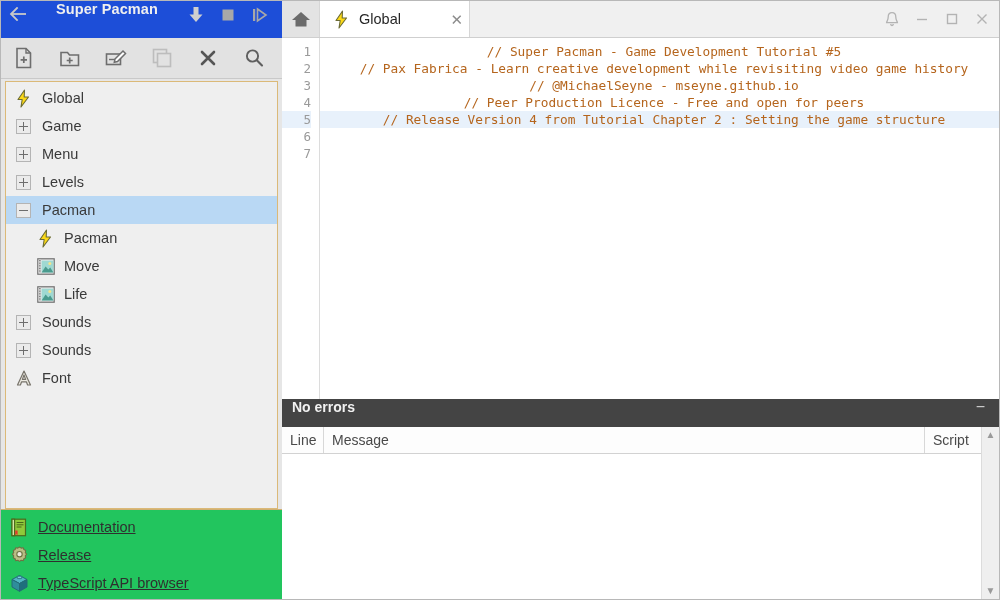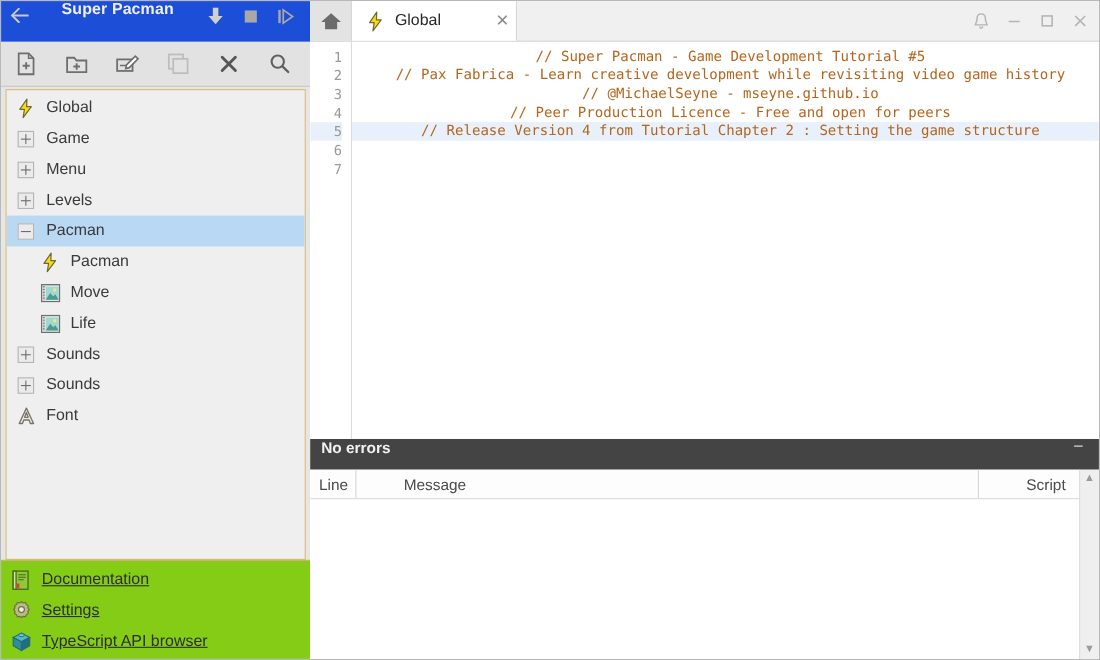--- a/index.html
+++ b/index.html
@@ -121,21 +121,21 @@
     position: absolute;
     background: #6d6d6d;
   }
   .expander::before { left: 2px; right: 2px; top: 6px; height: 1px; }
   .expander.plus::after { top: 2px; bottom: 2px; left: 6px; width: 1px; }
   .expander.minus::after { display: none; }
 
   
   .links {
     border-top: 1px solid #d0b073;
-    background: #84cc16;
+    background: #22c55e;
     padding: 3px 0 2px 0;
     flex: 0 0 auto;
   }
   .link-row {
     height: 28px;
     display: flex;
     align-items: center;
     padding-left: 8px;
     cursor: pointer;
   }
@@ -275,21 +275,20 @@
     cursor: pointer;
     padding: 0 4px;
   }
   .err-cols {
     height: 27px;
     flex: 0 0 27px;
     display: flex;
     align-items: stretch;
     background: #fdfdfd;
     border-bottom: 1px solid #d2d2d2;
-    gap: 35px;
   }
   .col {
     display: flex; align-items: center;
     font-size: 14px;
     color: #4a4a4a;
     padding: 0 8px;
     border-right: 1px solid #d8d8d8;
     cursor: pointer;
   }
   .col.line { width: 42px; flex: 0 0 42px; }
@@ -496,21 +495,21 @@
           </span>
           <span class="link-txt">Documentation</span>
         </div>
         <div class="link-row">
           <span class="link-ico">
             <svg width="19" height="19" viewBox="0 0 19 19">
               <path d="M9.5 1 L11.2 2.1 L13.2 1.7 L13.9 3.6 L15.7 4.6 L15.3 6.6 L16.6 8.2 L15.3 9.8 L15.7 11.8 L13.9 12.8 L13.2 14.7 L11.2 14.3 L9.5 15.4 L7.8 14.3 L5.8 14.7 L5.1 12.8 L3.3 11.8 L3.7 9.8 L2.4 8.2 L3.7 6.6 L3.3 4.6 L5.1 3.6 L5.8 1.7 L7.8 2.1 Z" fill="#b9bd84" stroke="#6e7243" stroke-width="1.1" stroke-linejoin="round"></path>
               <circle cx="9.5" cy="8.2" r="2.7" fill="#eeeede" stroke="#6e7243" stroke-width="1.1"></circle>
             </svg>
           </span>
-          <span class="link-txt">Settings</span>
+          <span class="link-txt">Release</span>
         </div>
         <div class="link-row">
           <span class="link-ico">
             <svg width="19" height="19" viewBox="0 0 19 19">
               <path d="M9.5 1.5 L17 5.5 L9.5 9.5 L2 5.5 Z" fill="#52b6c4" stroke="#236b78" stroke-width="1"></path>
               <path d="M2 5.5 V13 L9.5 17.3 V9.5 Z" fill="#2f8d9b" stroke="#236b78" stroke-width="1"></path>
               <path d="M17 5.5 V13 L9.5 17.3 V9.5 Z" fill="#1f6f7d" stroke="#236b78" stroke-width="1"></path>
               <rect x="7.3" y="2.2" width="4.4" height="2.4" rx="0.6" fill="#79d2de" stroke="#236b78" stroke-width="0.8"></rect>
             </svg>
           </span>

